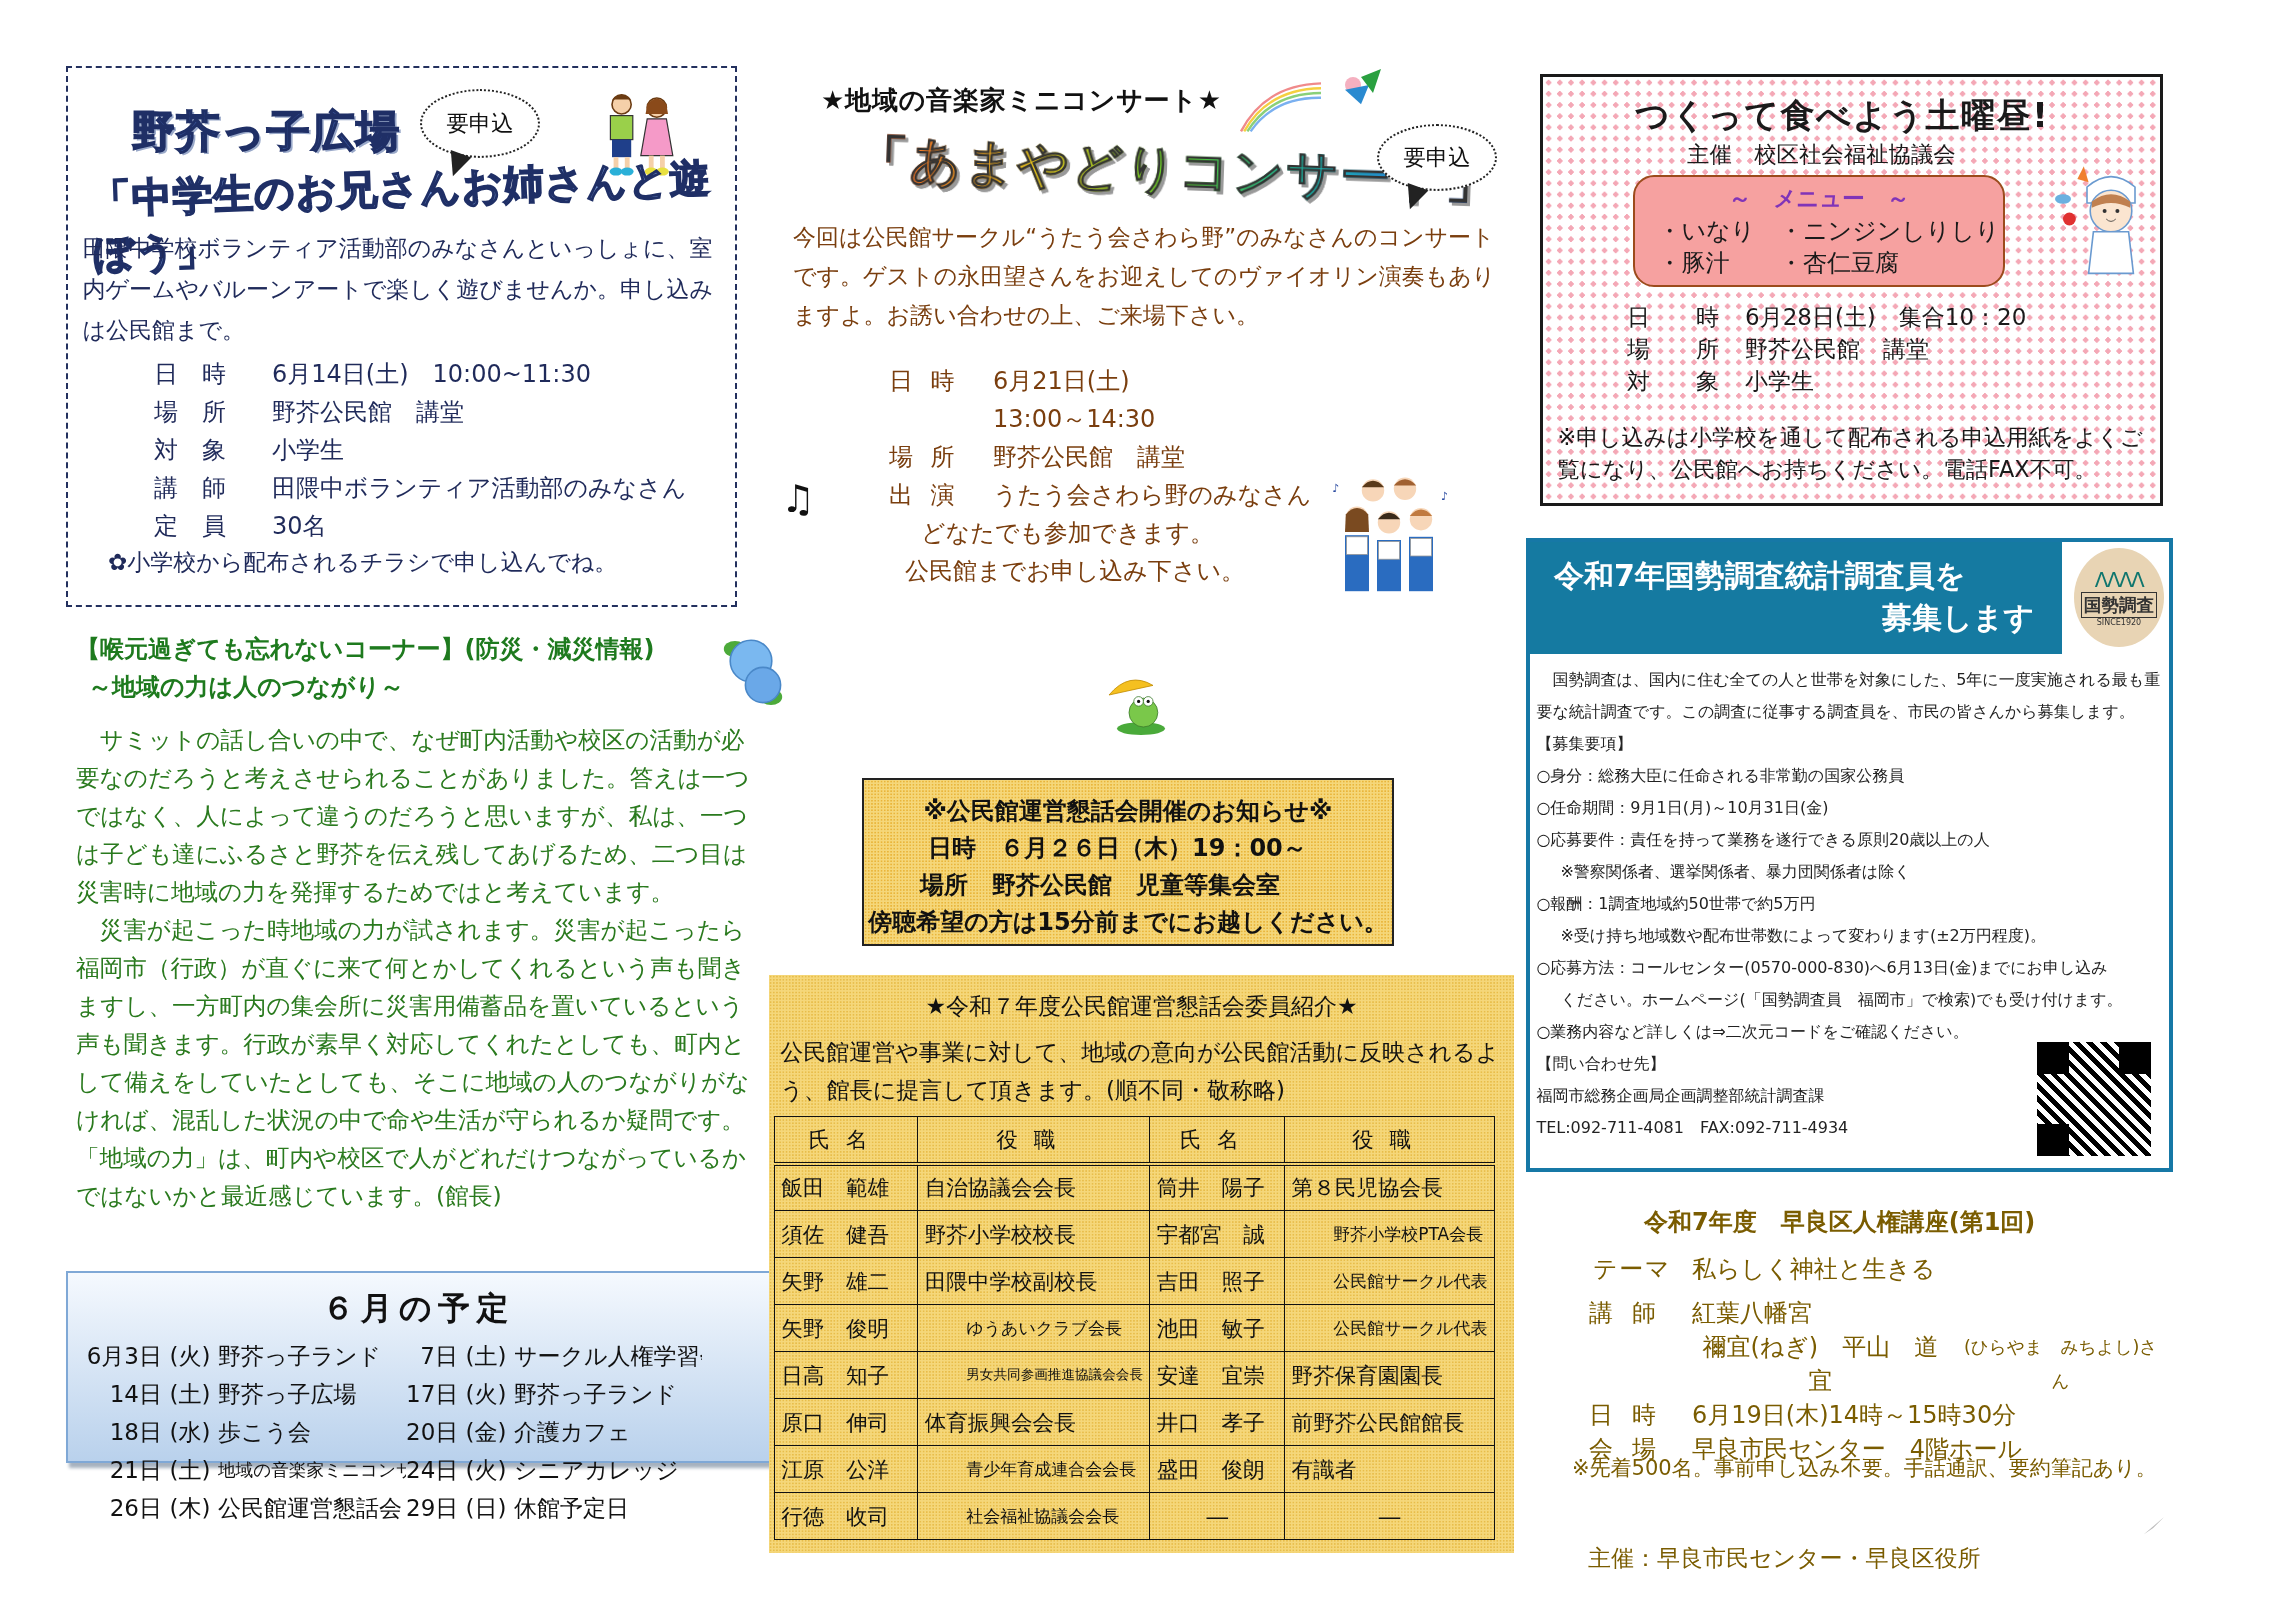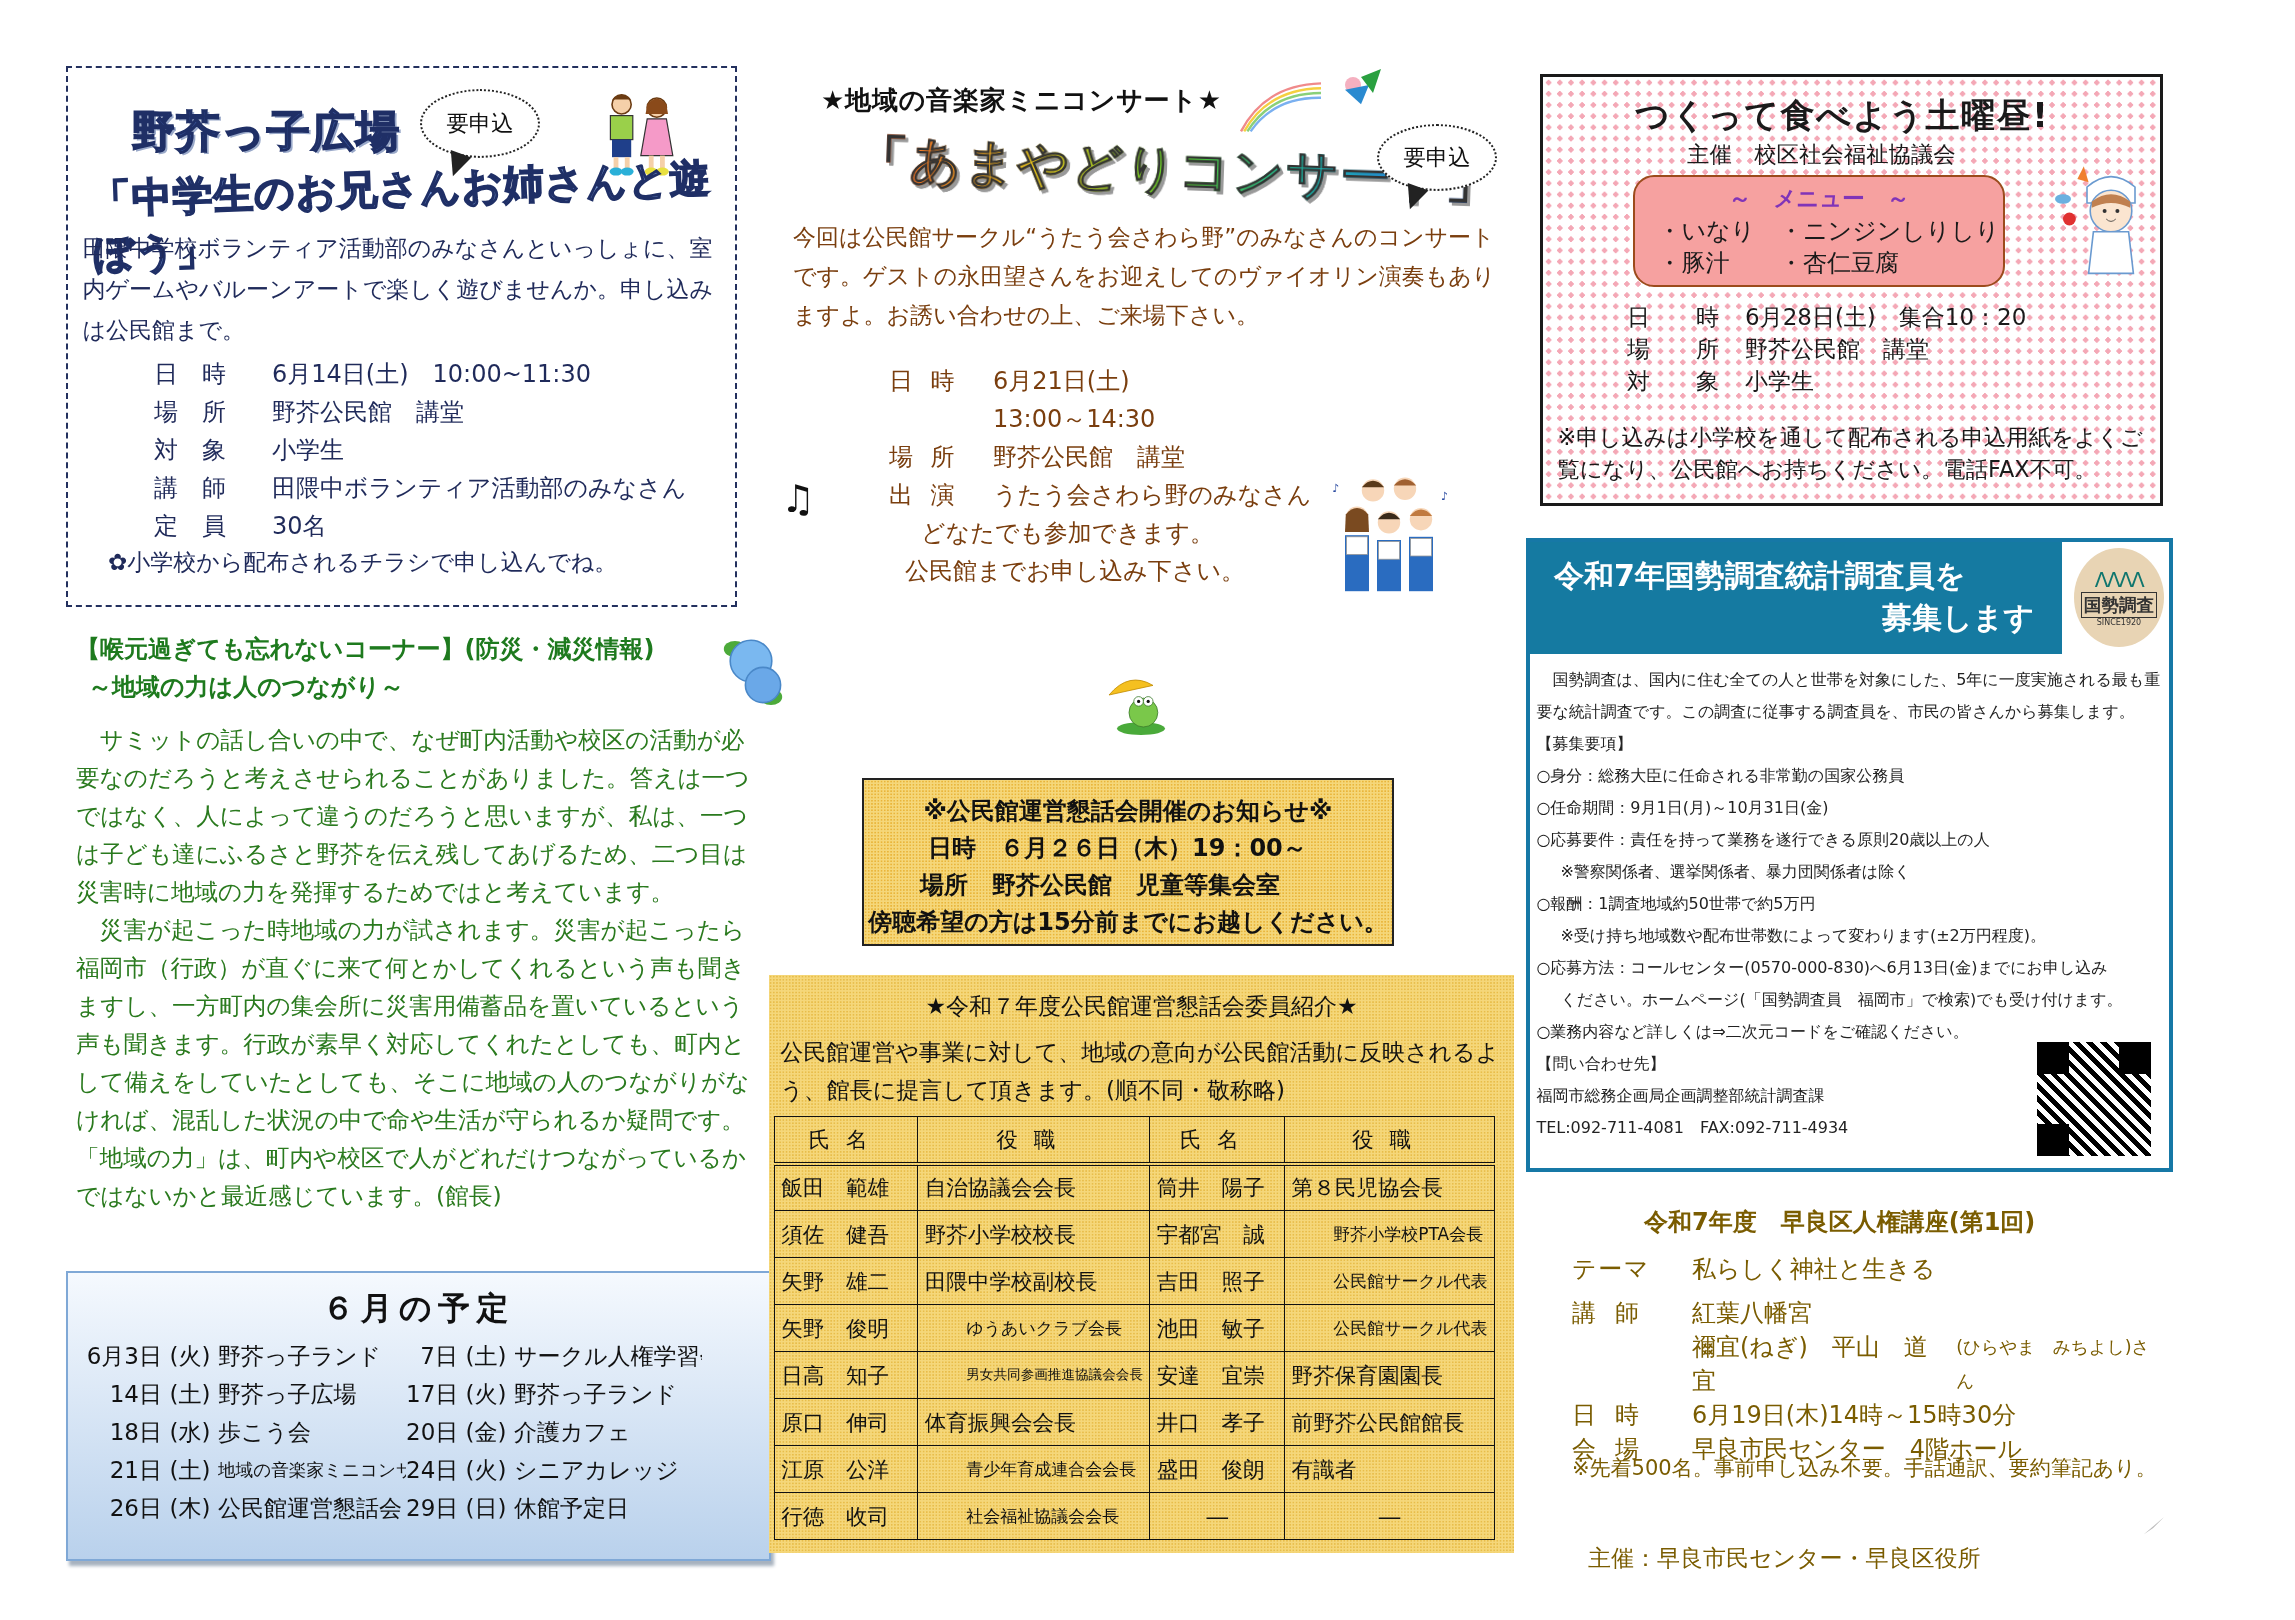--- a/index.html
+++ b/index.html
@@ -117,36 +117,36 @@
     background:
       linear-gradient(#000,#000) 0 0/32px 32px no-repeat,
       linear-gradient(#000,#000) 100% 0/32px 32px no-repeat,
       linear-gradient(#000,#000) 0 100%/32px 32px no-repeat,
       repeating-linear-gradient(45deg, #000 0 4.8px, #fff 4.8px 9.6px);
   }
 
   
   #hr-block { left: 1556px; top: 1198px; width: 609px; color: #7a5c00; }
   #hr-title { left: 88px; top: 8px; font-size: 24px; font-weight: bold; white-space: nowrap; }
-  #hr-info { left: 16px; top: 54px; font-size: 24px; line-height: 34px; }
+  #hr-info { left: 16px; top: 54px; font-size: 24px; line-height: 34px; text-align: center; }
   #hr-info .k { width: 120px; letter-spacing: 19px; white-space: nowrap; }
   #hr-info .small { font-size: 17.6px; }
   #hr-note { left: 16px; top: 256px; font-size: 21px; white-space: nowrap; }
   #hr-host { left: 32px; top: 306px; font-size: 23px; white-space: nowrap; margin-top: 39px; }
 
   
   #disaster { left: 76px; top: 633px; width: 689px; color: #1e7a1e; }
   #dis-title { left: 0; top: 0; font-size: 24px; font-weight: bold; color: #1e7a1e; white-space: nowrap; }
   #dis-sub { left: 12px; top: 38px; font-size: 24px; font-weight: bold; color: #1e7a1e; white-space: nowrap; }
   #dis-body { left: 0; top: 88px; width: 681px; font-size: 23.6px; line-height: 38px; color: #2a7a1e; }
   #dis-body p { text-indent: 1em; }
 
   
   #box-schedule {
-    left: 66px; top: 1271px; width: 705px; height: 290px;
+    left: 66px; top: 1271px; width: 705px; height: 192px;
     border: 2.4px solid #7fa8d6;
     background: linear-gradient(#f5f9fe, #b9d1ec);
     box-shadow: 3.2px 4.8px 3.2px #a7b2bf;
   }
   #sched-title { left: 0; top: 14.4px; width: 100%; text-align: center; font-size: 32px; font-weight: bold; color: #111; letter-spacing: 6.4px; }
   #sched-grid { left: 8px; top: 64px; width: 689px; font-size: 23px; color: #111; line-height: 38px; }
   .sched-row { display: flex; align-items: flex-end; }
   .sched-row .d { width: 86px; text-align: right; white-space: nowrap; }
   .sched-row .w { width: 56px; text-align: center; }
   .sched-row .e { width: 188px; white-space: nowrap; overflow: hidden; }

